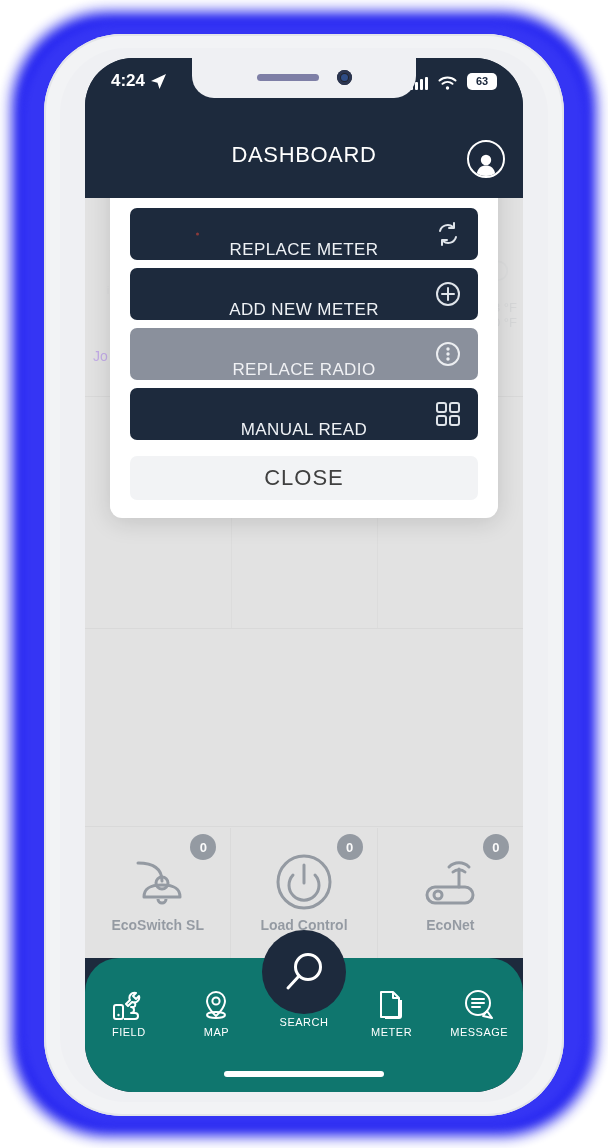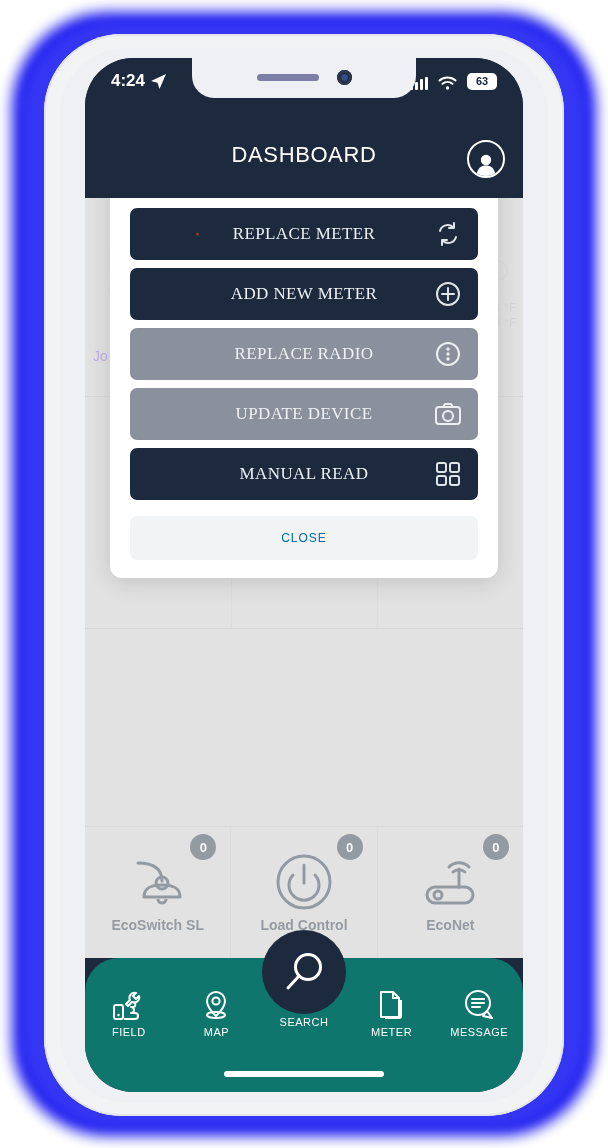--- a/index.html
+++ b/index.html
@@ -79,30 +79,30 @@
   
   .overlay{position:absolute;left:0;top:140px;width:438px;height:760px;z-index:30;
            background:rgba(245,245,245,0.55);}
   .modal{position:absolute;left:25px;top:70px;width:388px;background:#fff;border-radius:12px;
          z-index:35;padding:0 0 18px;box-shadow:0 4px 24px rgba(0,0,0,.14);}
   .modal-icon{width:54px;height:54px;border-radius:50%;background:#3c82bf;margin:-27px auto 0;
               display:flex;align-items:center;justify-content:center;color:#fff;
               font-size:34px;font-weight:bold;font-family:"Liberation Serif",serif;}
   .modal-title{text-align:center;font-size:20px;color:#1f1f1f;margin:14px 0 16px;}
   .opt-list{padding:0 20px;display:flex;flex-direction:column;gap:8px;}
-  .opt{height:52px;border-radius:7px;display:flex;align-items:center;justify-content:center;
-       position:relative;font-size:17px;letter-spacing:.4px;font-family:Liberation Serif, serif;}
+  .opt{height:52px;border-radius:7px;display:flex;align-items:flex-end;justify-content:center;
+       position:relative;font-size:17px;letter-spacing:.4px;}
   .opt.dark{background:#1d2a3d;color:#eef1f5;}
   .opt.muted{background:#8a909c;color:#f0f1f4;}
   .opt-ic{position:absolute;right:16px;top:50%;transform:translateY(-50%);
           width:28px;height:28px;display:flex;align-items:center;justify-content:center;}
   .opt-dot{position:absolute;left:66px;top:50%;transform:translateY(-50%);width:3px;height:3px;
            border-radius:50%;background:#8b3a3a;}
-  .close-btn{margin:16px 20px 0;height:44px;border-radius:7px;background:#f2f3f5;color:#0369a1;
-             display:flex;align-items:center;justify-content:center;font-size:12px;letter-spacing:1px;}
+  .close-btn{margin:16px 20px 0;height:44px;border-radius:7px;background:#f2f3f5;color:#404040;
+             display:flex;align-items:center;justify-content:center;font-size:22px;letter-spacing:1px;}
 
   
   .bottomnav{position:absolute;left:0;bottom:0;width:438px;height:134px;background:#0f766e;
              border-radius:34px 34px 0 0;z-index:45;}
   .nav-items{display:flex;height:92px;align-items:center;padding-top:8px;}
   .nav-item{flex:1;display:flex;flex-direction:column;align-items:center;gap:5px;color:#fff;}
   .nav-label{font-size:11px;letter-spacing:.5px;}
   .nav-ic{height:34px;display:flex;align-items:flex-end;justify-content:center;}
   .search-fab{position:absolute;left:50%;top:-28px;transform:translateX(-50%);width:84px;height:84px;
               border-radius:50%;background:#1d2a3d;display:flex;align-items:center;justify-content:center;
@@ -225,30 +225,20 @@
           <span class="opt-ic">
             <svg width="26" height="26" viewBox="0 0 26 26">
               <circle cx="13" cy="13" r="11" fill="none" stroke="#eceef1" stroke-width="2"></circle>
               <circle cx="13" cy="8" r="1.7" fill="#eceef1"></circle>
               <circle cx="13" cy="13" r="1.7" fill="#eceef1"></circle>
               <circle cx="13" cy="18" r="1.7" fill="#eceef1"></circle>
             </svg>
           </span>
         </div>
 
-        <div class="opt muted">
-          <span>UPDATE DEVICE</span>
-          <span class="opt-ic">
-            <svg width="28" height="24" viewBox="0 0 28 24">
-              <rect x="2" y="5" width="24" height="17" rx="3" fill="none" stroke="#eceef1" stroke-width="2"></rect>
-              <path d="M9 5 l2-3 h6 l2 3" fill="none" stroke="#eceef1" stroke-width="2" stroke-linejoin="round"></path>
-              <circle cx="14" cy="14" r="5" fill="none" stroke="#eceef1" stroke-width="2"></circle>
-            </svg>
-          </span>
-        </div>
 
         <div class="opt dark">
           <span>MANUAL READ</span>
           <span class="opt-ic">
             <svg width="26" height="26" viewBox="0 0 26 26">
               <rect x="2" y="2" width="9" height="9" rx="2" fill="none" stroke="#dfe4ea" stroke-width="2"></rect>
               <rect x="15" y="2" width="9" height="9" rx="2" fill="none" stroke="#dfe4ea" stroke-width="2"></rect>
               <rect x="2" y="15" width="9" height="9" rx="2" fill="none" stroke="#dfe4ea" stroke-width="2"></rect>
               <rect x="15" y="15" width="9" height="9" rx="2" fill="none" stroke="#dfe4ea" stroke-width="2"></rect>
             </svg>

